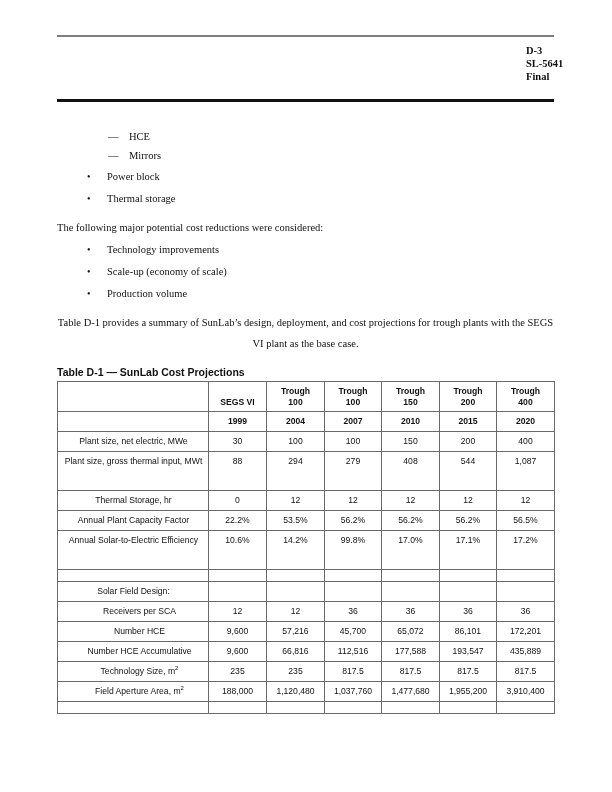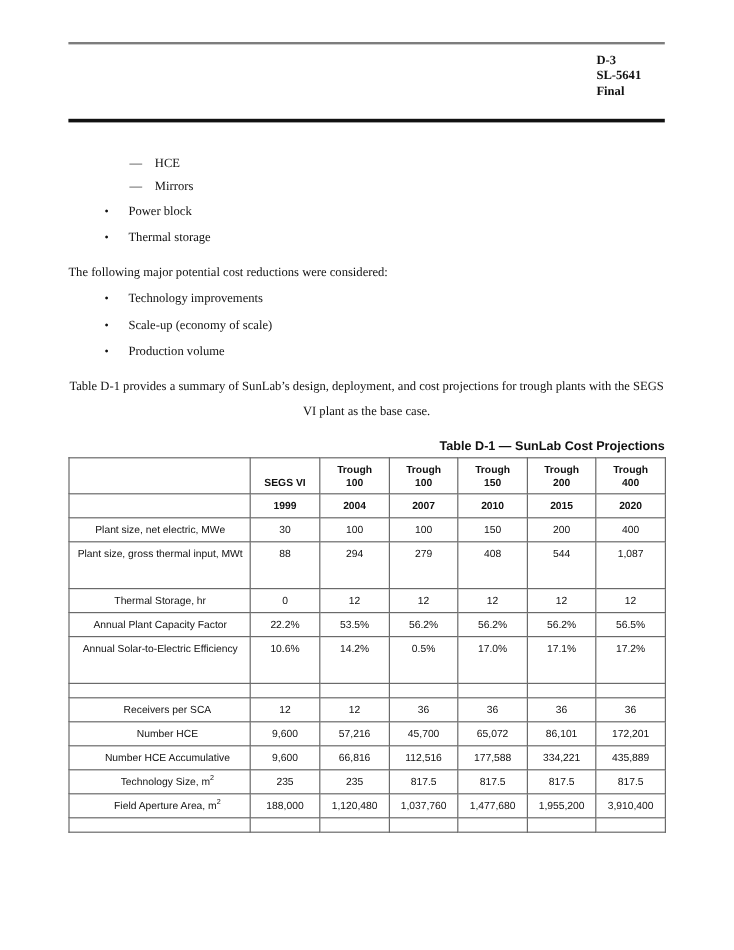--- a/index.html
+++ b/index.html
@@ -3,31 +3,31 @@
 <meta charset="utf-8">
 <style>
   html, body { margin: 0; padding: 0; background: #ffffff; }
   body {
     width: 612px; height: 792px; position: relative; overflow: hidden;
     font-family: "Liberation Serif", "DejaVu Serif", serif; color: #111;
   }
   .hr-top { position: absolute; left: 57px; top: 35px; width: 497px; height: 2px; background: #7d7d7d; }
   .hr-bottom { position: absolute; left: 57px; top: 99px; width: 497px; height: 3px; background: #111; }
   .doc-id {
-    position: absolute; left: 497px; top: 44px; font-weight: bold; font-size: 10.5px; line-height: 13px;
+    position: absolute; left: 526px; top: 44px; font-weight: bold; font-size: 10.5px; line-height: 13px;
   }
   .doc-id div { white-space: nowrap; }
   .line { position: absolute; font-size: 10.5px; line-height: 13px; white-space: nowrap; }
   .dash { position: absolute; left: 108px; }
   .dash-text { position: absolute; left: 129px; }
   .bullet { position: absolute; left: 87px; font-size: 10px; }
   .bullet-text { position: absolute; left: 107px; font-family: Liberation Serif, serif; }
   .para { position: absolute; left: 57px; width: 497px; font-size: 10.5px; line-height: 21px; }
   .caption {
-    position: absolute; left: 57px; width: 497px; top: 366px; text-align: right;
+    position: absolute; left: 57px; width: 497px; top: 366px; text-align: left;
     font-family: "Liberation Sans", "DejaVu Sans", sans-serif; font-weight: bold; font-size: 10.5px;
   }
   table.data {
     position: absolute; left: 57px; top: 381px; border-collapse: collapse;
     font-family: "Liberation Sans", "DejaVu Sans", sans-serif; font-size: 8.6px; color: #111;
     table-layout: fixed;
   }
   table.data td, table.data th {
     border: 1px solid #6a6a6a; padding: 0 4px; vertical-align: top; text-align: center;
     line-height: 11px;
@@ -151,28 +151,37 @@
     <td>53.5%</td>
     <td>56.2%</td>
     <td>56.2%</td>
     <td>56.2%</td>
     <td>56.5%</td>
   </tr>
   <tr class="r2">
     <td class="label">Annual Solar-to-Electric Efficiency</td>
     <td>10.6%</td>
     <td>14.2%</td>
-    <td>0.5%</td>
+    <td>99.8%</td>
     <td>17.0%</td>
     <td>17.1%</td>
     <td>17.2%</td>
   </tr>
   <tr class="blank">
     <td></td>
         <td></td>
+        <td></td>
+        <td></td>
+        <td></td>
+        <td></td>
+        <td></td>
+  </tr>
+  <tr class="r1">
+    <td class="label">Solar Field Design:</td>
+    <td></td>
         <td></td>
         <td></td>
         <td></td>
         <td></td>
         <td></td>
   </tr>
   <tr class="r1">
     <td class="label indent">Receivers per SCA</td>
     <td>12</td>
     <td>12</td>
@@ -189,21 +198,21 @@
     <td>65,072</td>
     <td>86,101</td>
     <td>172,201</td>
   </tr>
   <tr class="r1">
     <td class="label indent">Number HCE Accumulative</td>
     <td>9,600</td>
     <td>66,816</td>
     <td>112,516</td>
     <td>177,588</td>
-    <td>334,221</td>
+    <td>193,547</td>
     <td>435,889</td>
   </tr>
   <tr class="r1">
     <td class="label indent"><span>Technology Size, m</span><sup>2</sup></td>
     <td>235</td>
     <td>235</td>
     <td>817.5</td>
     <td>817.5</td>
     <td>817.5</td>
     <td>817.5</td>

